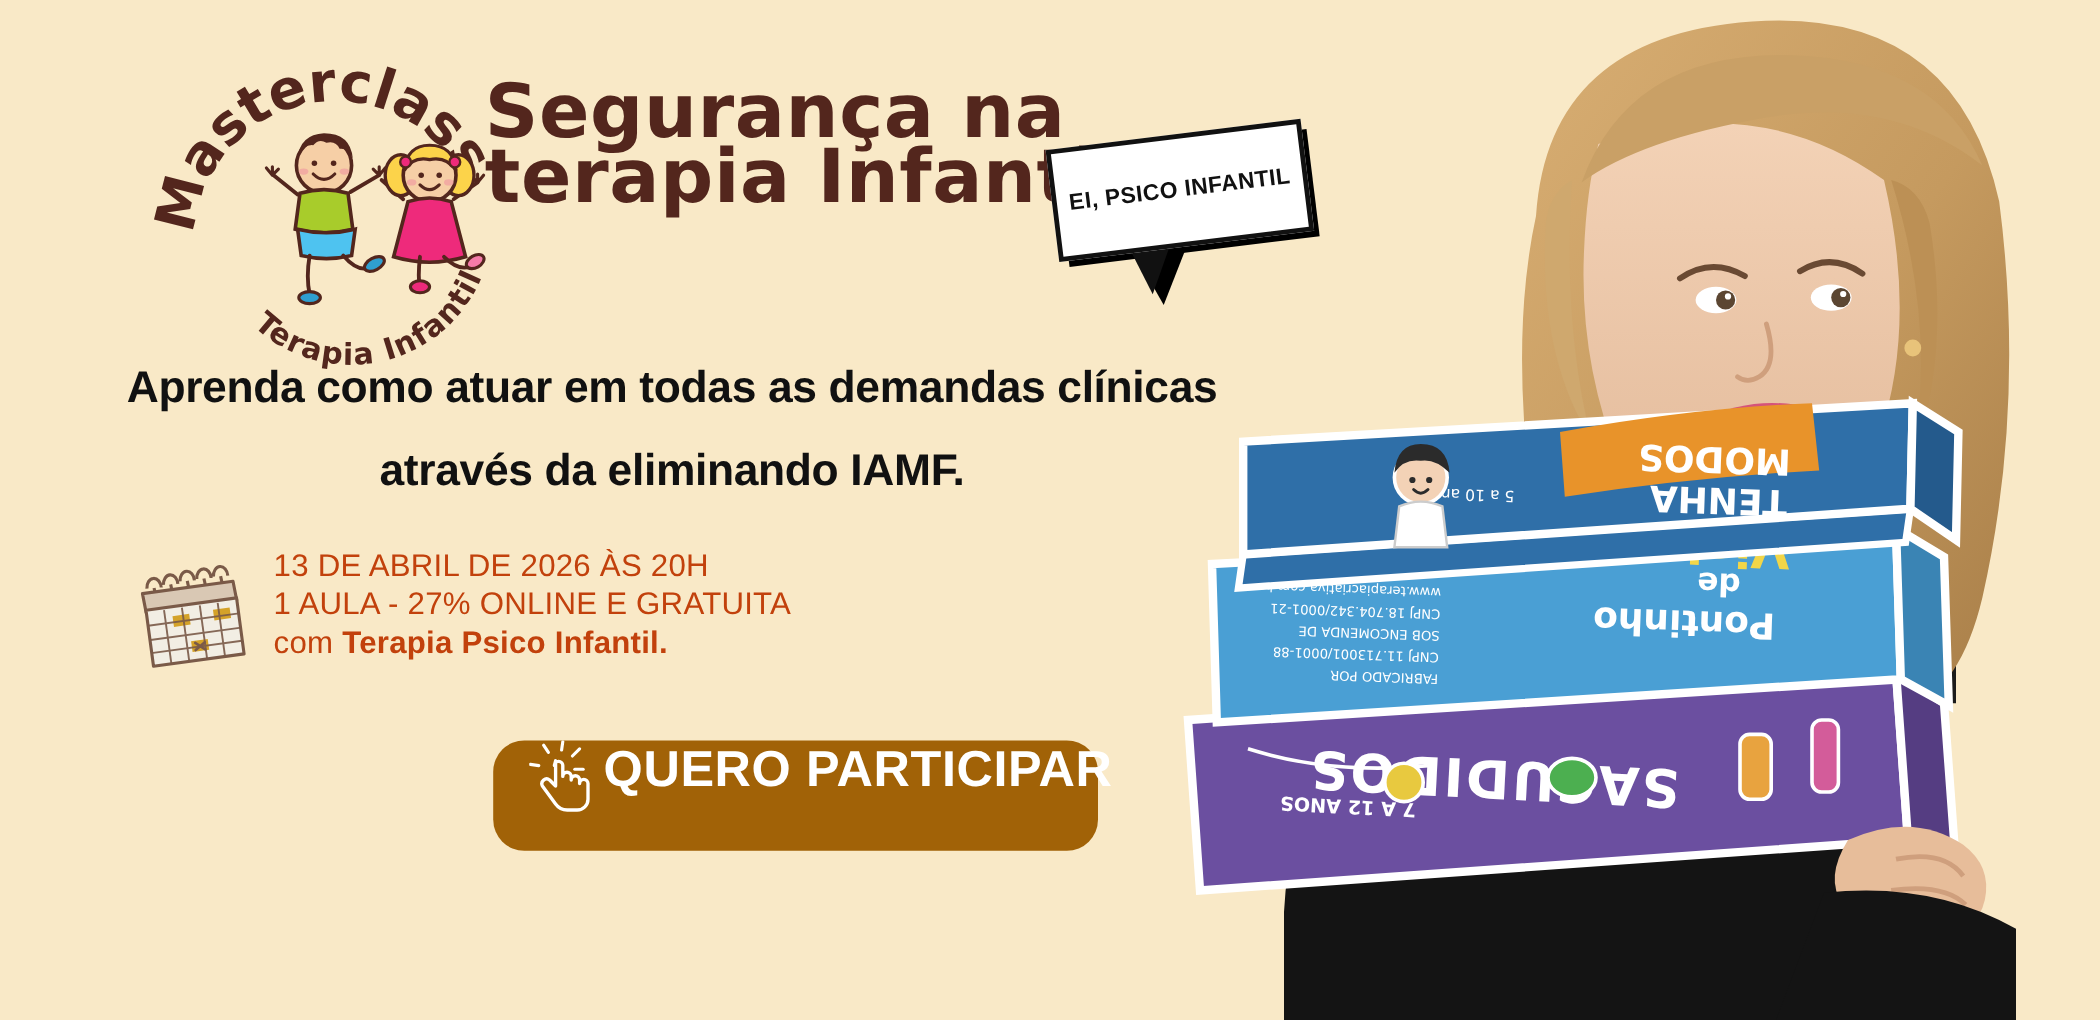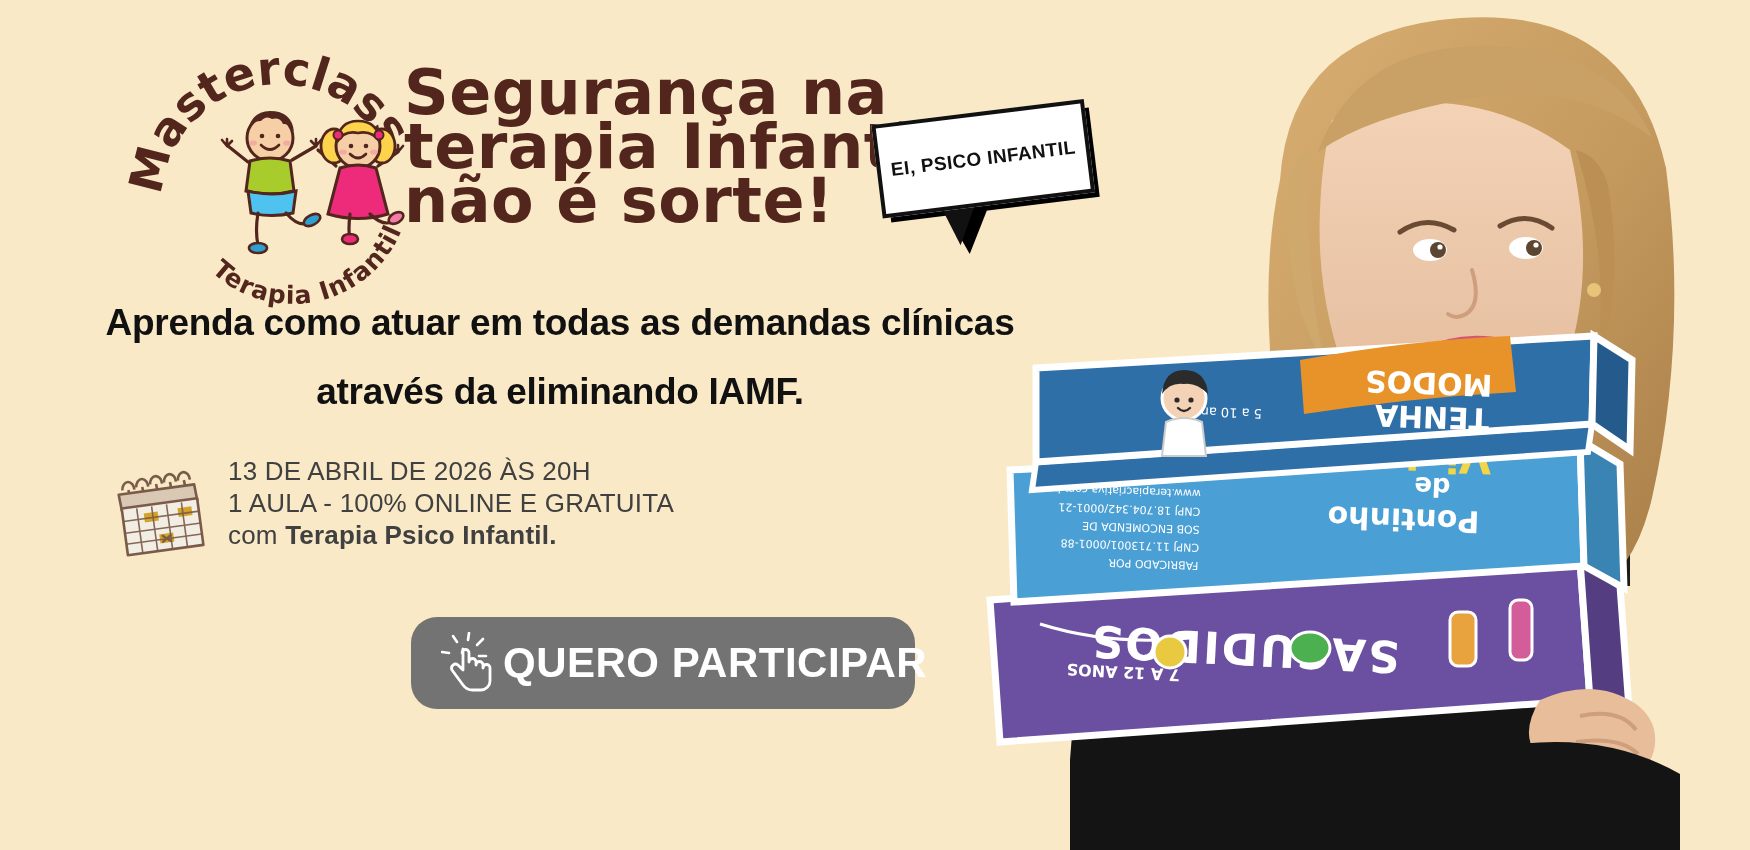--- a/index.html
+++ b/index.html
@@ -67,34 +67,34 @@
     letter-spacing:-0.3px;
   }
   #bodycopy div{white-space:nowrap;margin-top:24px;}
 
   
   #infoblock{position:absolute;left:108px;top:455px;width:620px;height:110px;}
   #cal-icon{position:absolute;left:0;top:7px;width:100px;height:95px;}
   #cal-icon svg{width:100%;height:100%;display:block;}
   #infotext{
     position:absolute;left:120px;top:0px;width:500px;
-    color:#404040;
+    color:#c2410c;
     font-family:"Liberation Sans", sans-serif;
     font-size:26px;
     line-height:32px;
     letter-spacing:0.2px;
   }
   #infotext .l{white-space:nowrap;}
   #infotext .strong{font-weight:bold;}
 
   
   #cta{
     position:absolute;left:411px;top:617px;width:504px;height:92px;
-    background:#737373;border-radius:26px;
-    display:flex;align-items:center;
+    background:#a16207;border-radius:26px;
+    display:flex;align-items:flex-start;
     cursor:pointer;
   }
   #cta .click-icon{
     width:62px;height:62px;margin-left:30px;flex:0 0 auto;
   }
   #cta .click-icon svg{width:100%;height:100%;display:block;}
   #cta .cta-label{
     flex:1;text-align:center;margin-right:54px;
     color:#fff;
     font-family:"Liberation Sans Narrow","Liberation Sans", sans-serif;
@@ -181,21 +181,20 @@
         <path d="M230,172 q12,12 22,8" stroke="#53261d" stroke-width="3.2" fill="none" stroke-linecap="round"></path>
         <ellipse cx="210" cy="197" rx="8" ry="5" fill="#ee2a7b" stroke="#53261d" stroke-width="2.6"></ellipse>
         <ellipse cx="256" cy="176" rx="8" ry="5" fill="#f57ba8" stroke="#53261d" stroke-width="2.6" transform="rotate(-30 256 176)"></ellipse>
       </g>
     </svg>
   </div>
 
   <div id="headline">
     <div>Segurança na</div>
     <div>terapia Infantil</div>
-    <div>não é sorte!</div>
   </div>
 
   <div id="bubble">
     <div class="shadow"></div>
     <div class="tailshadow"></div>
     <div class="tail"></div>
     <div class="body">
       <span class="label">EI, PSICO INFANTIL</span>
     </div>
   </div>
@@ -240,21 +239,21 @@
             <path d="M59,43 L62,88"></path>
             <path d="M74,42 L77,87"></path>
           </g>
 
           <path d="M53,74 l8,6 M61,74 l-8,6" stroke="#7a5a48" stroke-width="2.2" stroke-linecap="round"></path>
         </g>
       </svg>
     </div>
     <div id="infotext">
       <div class="l">13 DE ABRIL DE 2026 ÀS 20H</div>
-      <div class="l">1 AULA - 100% ONLINE E GRATUITA</div>
+      <div class="l">1 AULA - 27% ONLINE E GRATUITA</div>
       <div class="l">
         <span>com </span><span class="strong">Terapia Psico Infantil.</span>
       </div>
     </div>
   </div>
 
   <div id="cta">
     <span class="click-icon">
       <svg viewBox="0 0 62 62" xmlns="http://www.w3.org/2000/svg">
         <g stroke="#ffffff" stroke-width="2.6" fill="none" stroke-linecap="round">

